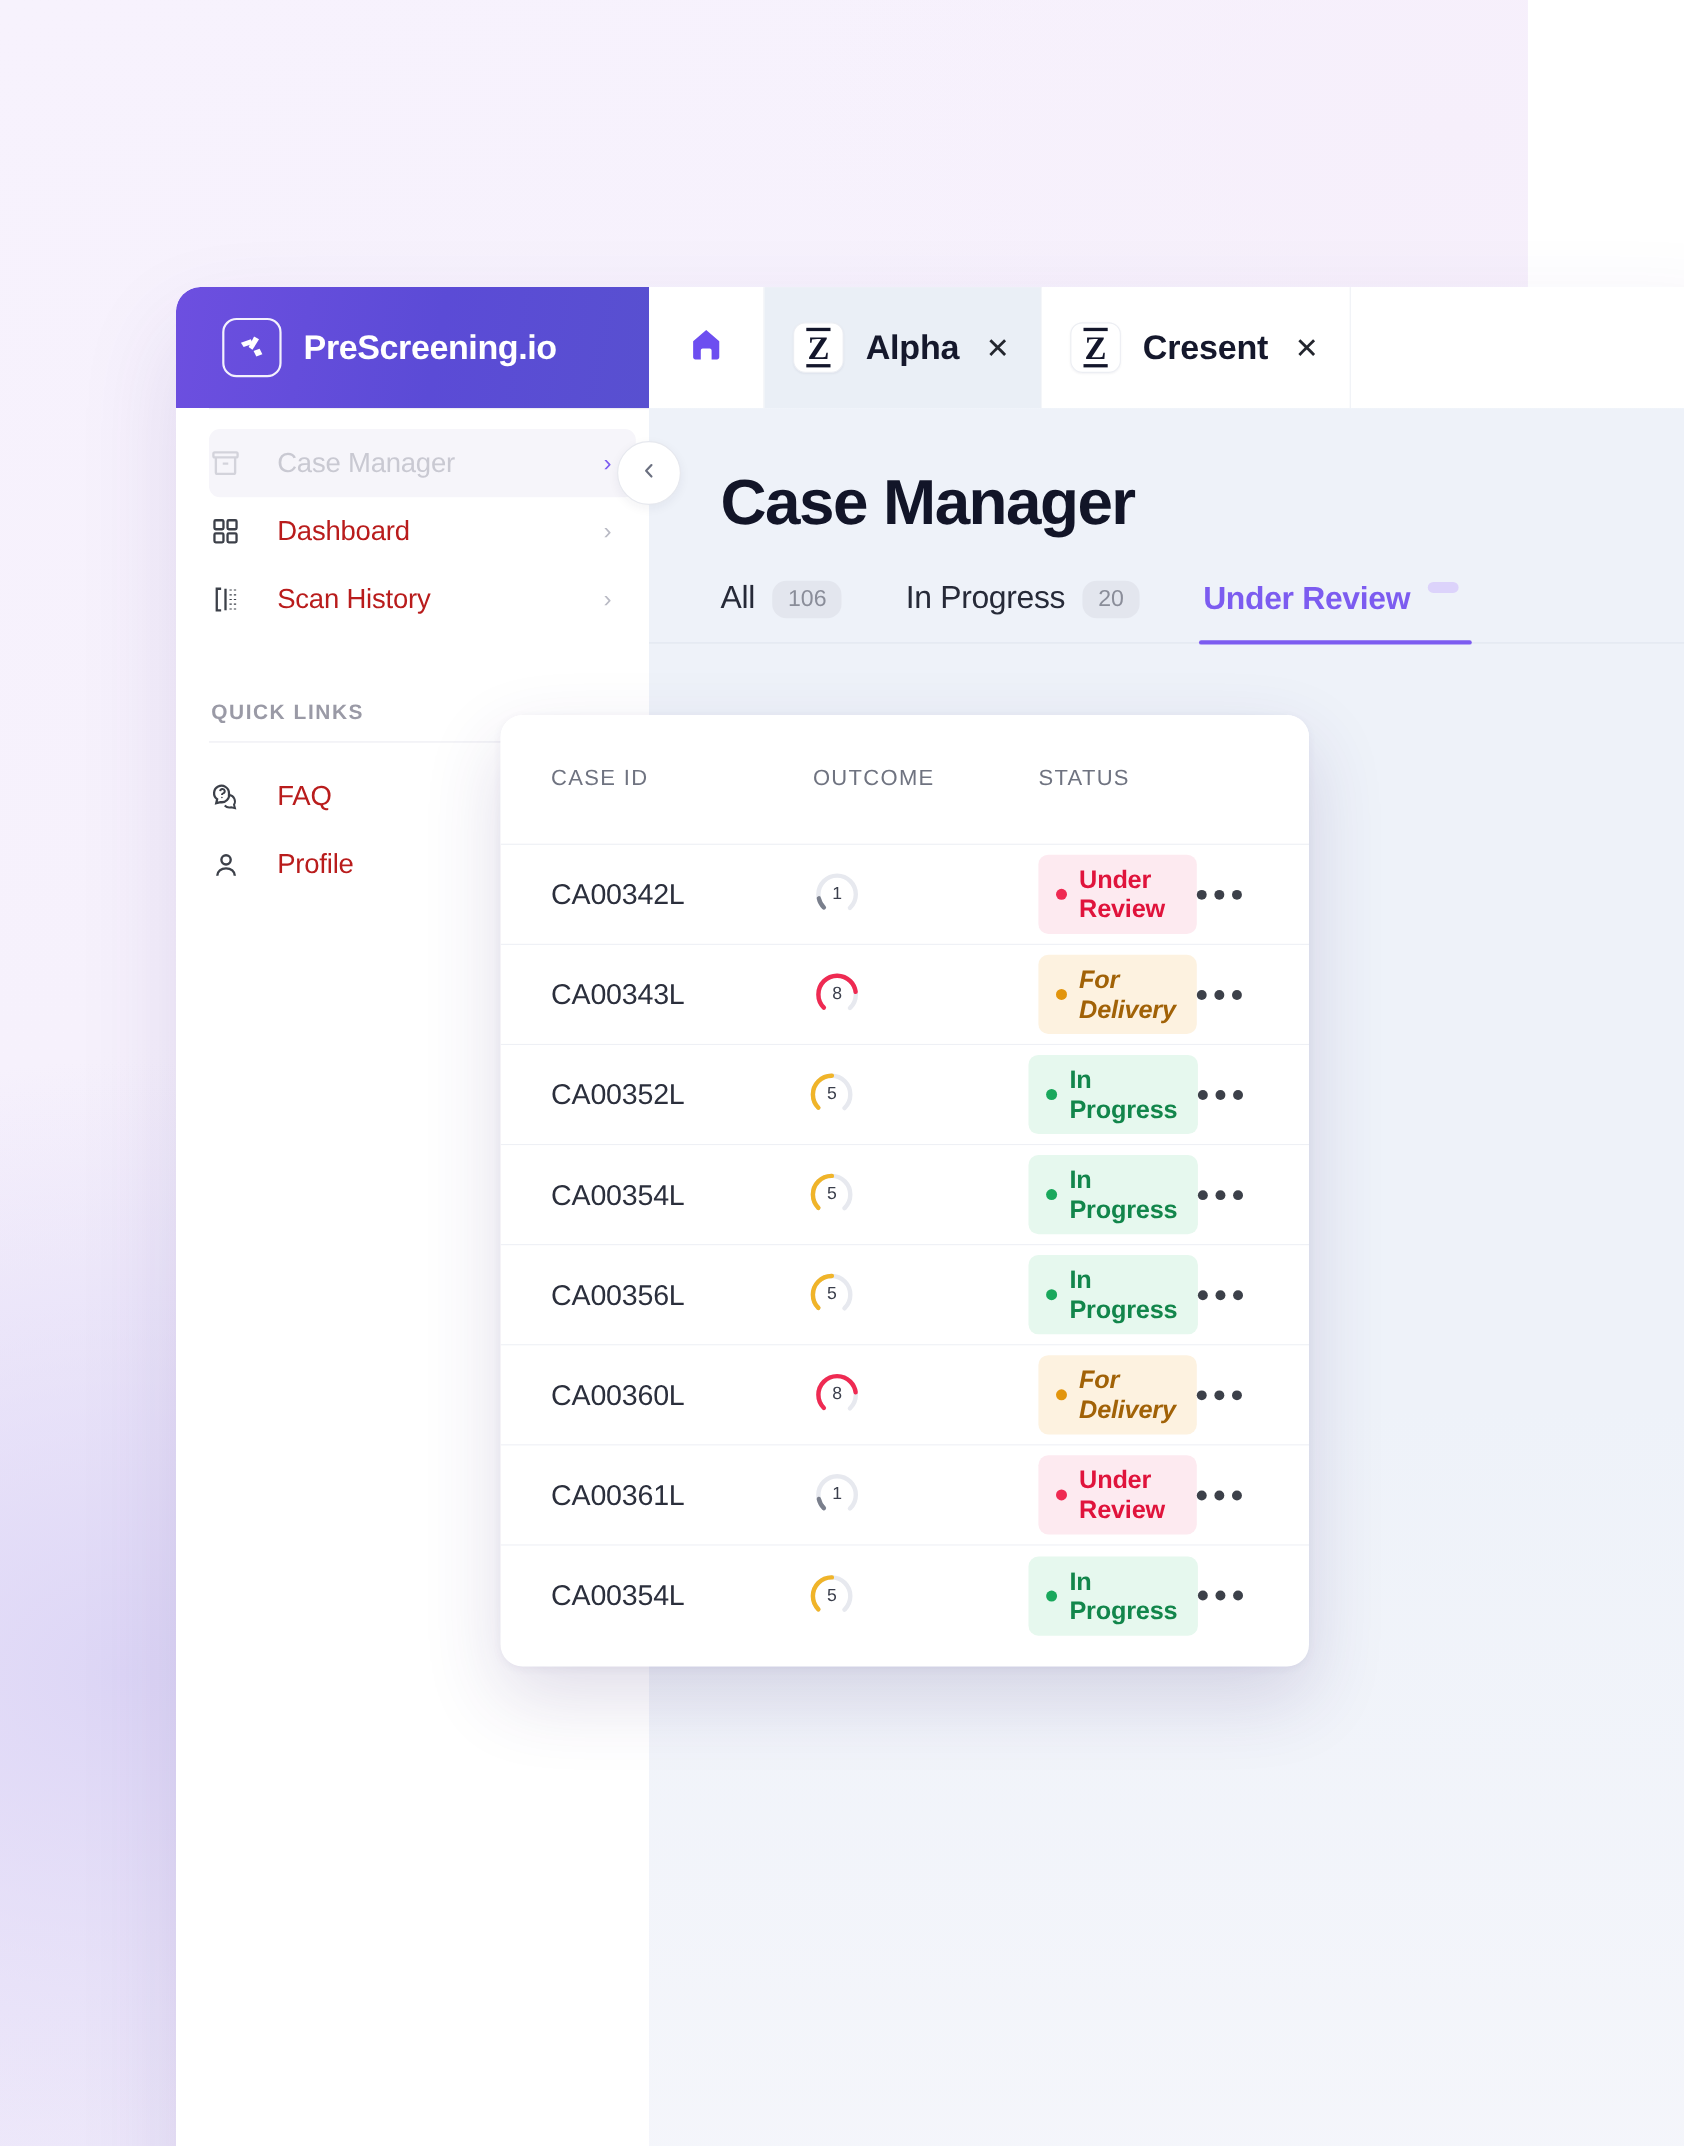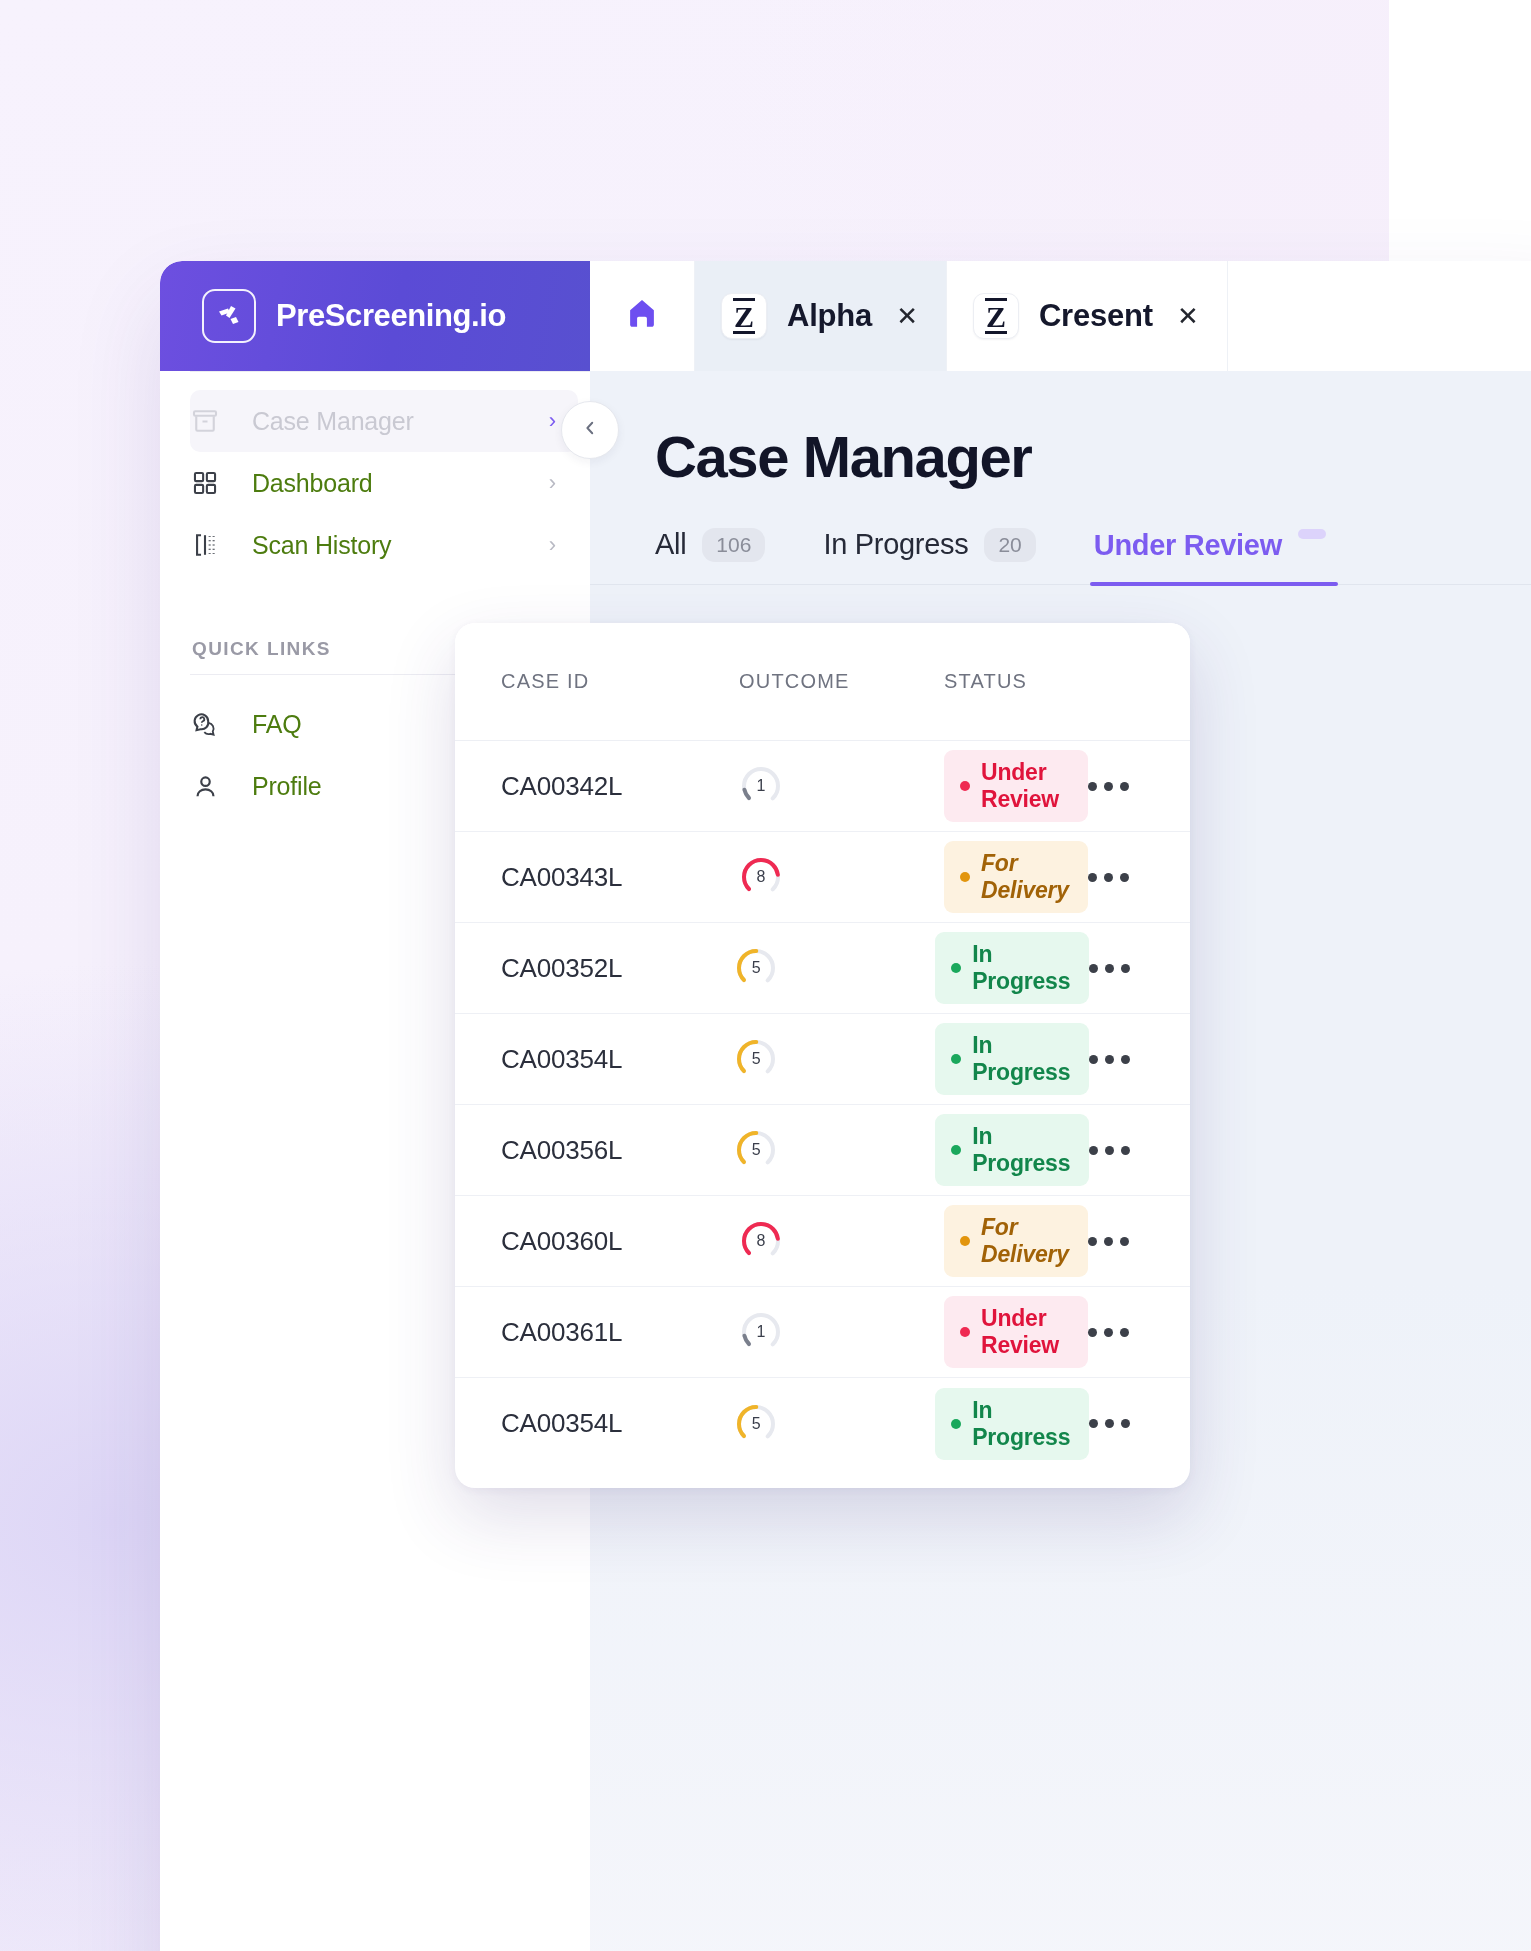--- a/index.html
+++ b/index.html
@@ -85,21 +85,21 @@
   }
   .side-group-label.second { padding-top: 62px; }
   .side-rule { height:1px; background:#ececf2; margin: 0 0 18px 30px; }
   .side-item {
     display:flex; align-items:center; gap:32px;
     height: 62px; margin: 0 12px 0 30px; padding: 0 22px 0 0;
     border-radius: 10px;
   }
   .side-item.current { background:#f6f5fa; }
   .side-ico { width:30px; height:30px; flex:0 0 auto; display:flex; align-items:center; justify-content:center; }
-  .side-text { font-size:25px; color:#4d7c0f; font-weight:400; flex:1; letter-spacing:-.2px;}
+  .side-text { font-size:25px; color:#b91c1c; font-weight:400; flex:1; letter-spacing:-.2px;}
   .side-item.current .side-text { color:#c9c9d2; }
   .side-chev { font-size:22px; color:#b9bac4; }
   .side-item.current .side-chev { color:#7c5cf0; }
 
   
   .main {
     position:absolute; left:430px; top:110px; right:0; bottom:0;
     background: linear-gradient(180deg,#eef2f9 0%, #eef2f9 55%, #f5f6fb 100%);
   }
   .collapse-btn {
@@ -131,21 +131,21 @@
   }
   .filter.active .f-label { color:#7c5cf0; font-weight:700; }
   .filter.active .f-count { background:#dcd3fb; color:#7c5cf0; }
   .filter.active::after {
     content:""; position:absolute; left:-4px; right:-12px; bottom:-2px;
     height:4px; background:#7c5cf0; border-radius:2px;
   }
 
   
   #card {
-    position:absolute; left:455px; top:623px;
+    position:absolute; left:455px; top:650px;
     width: 735px; height: 865px;
     background:#fff; border-radius: 20px;
     box-shadow: 0 28px 70px rgba(60,45,120,.16), 0 2px 8px rgba(60,45,120,.06);
     overflow:hidden;
   }
   .thead {
     display:flex; align-items:center; height: 118px;
     padding: 0 36px 0 46px;
     border-bottom: 1px solid #edeff4;
     background:#fff;

